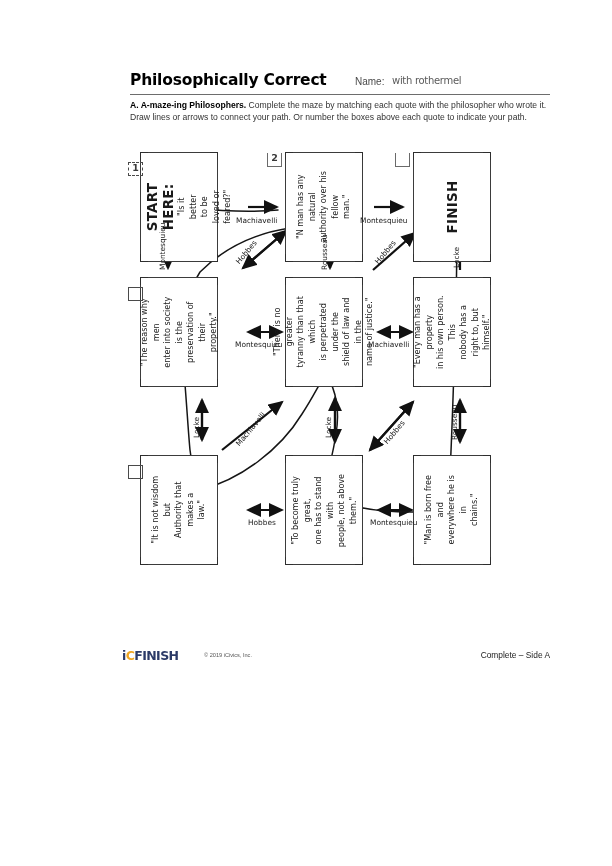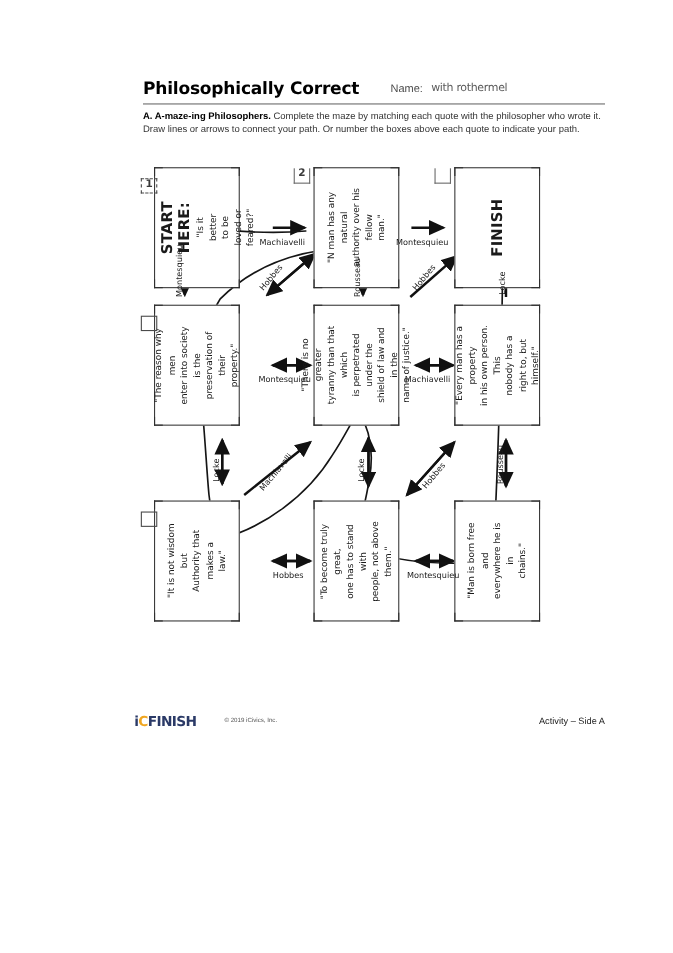--- a/index.html
+++ b/index.html
@@ -308,16 +308,16 @@
     <div class="clab d" style="left:252px;top:290px;">Hobbes</div>
     <div class="clab v" style="left:320px;top:290px;">Rousseau</div>
 
     <div class="clab" style="left:118px;top:368px;">Hobbes</div>
     <div class="clab" style="left:240px;top:368px;">Montesquieu</div>
   </div>
 
   <div class="footer">
     <div class="logo"><span>i</span><span class="c">C</span><span>FINISH</span></div>
     <div class="copy">© 2019 iCivics, Inc.</div>
-    <div class="side">Activity – Side A</div>
+    <div class="side">Complete – Side A</div>
   </div>
 
 </div>
 
 </body></html>

